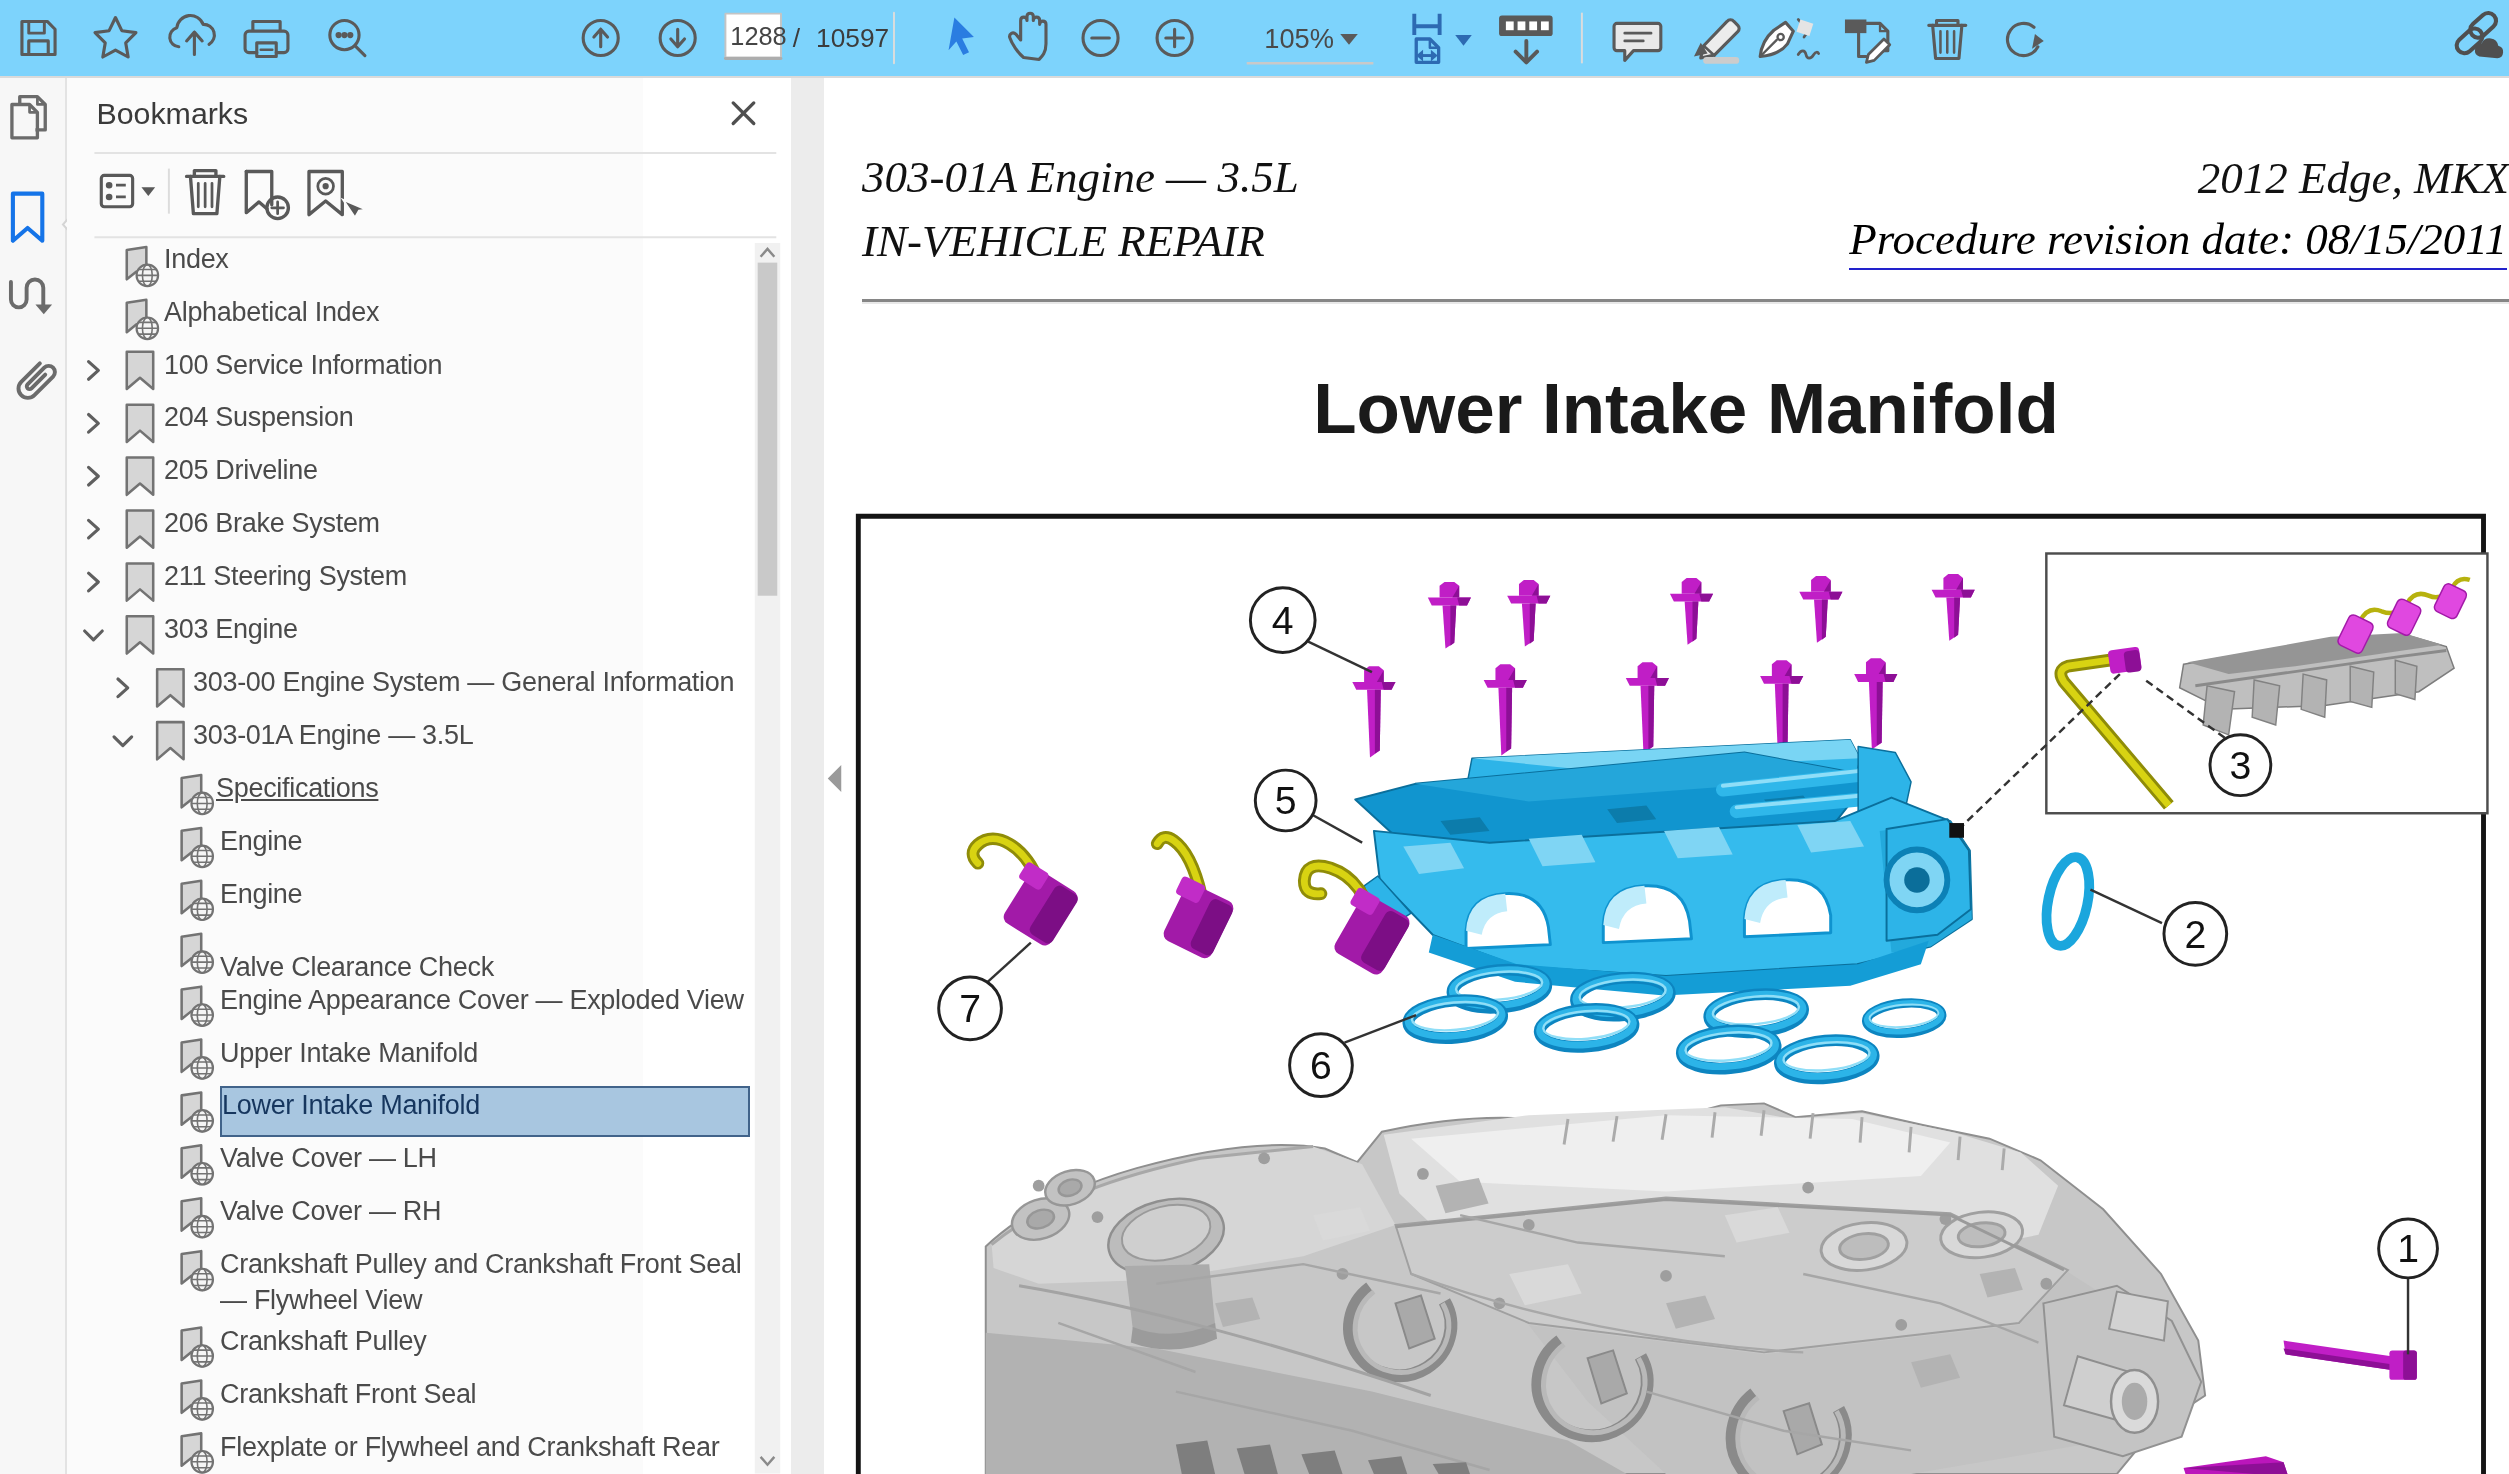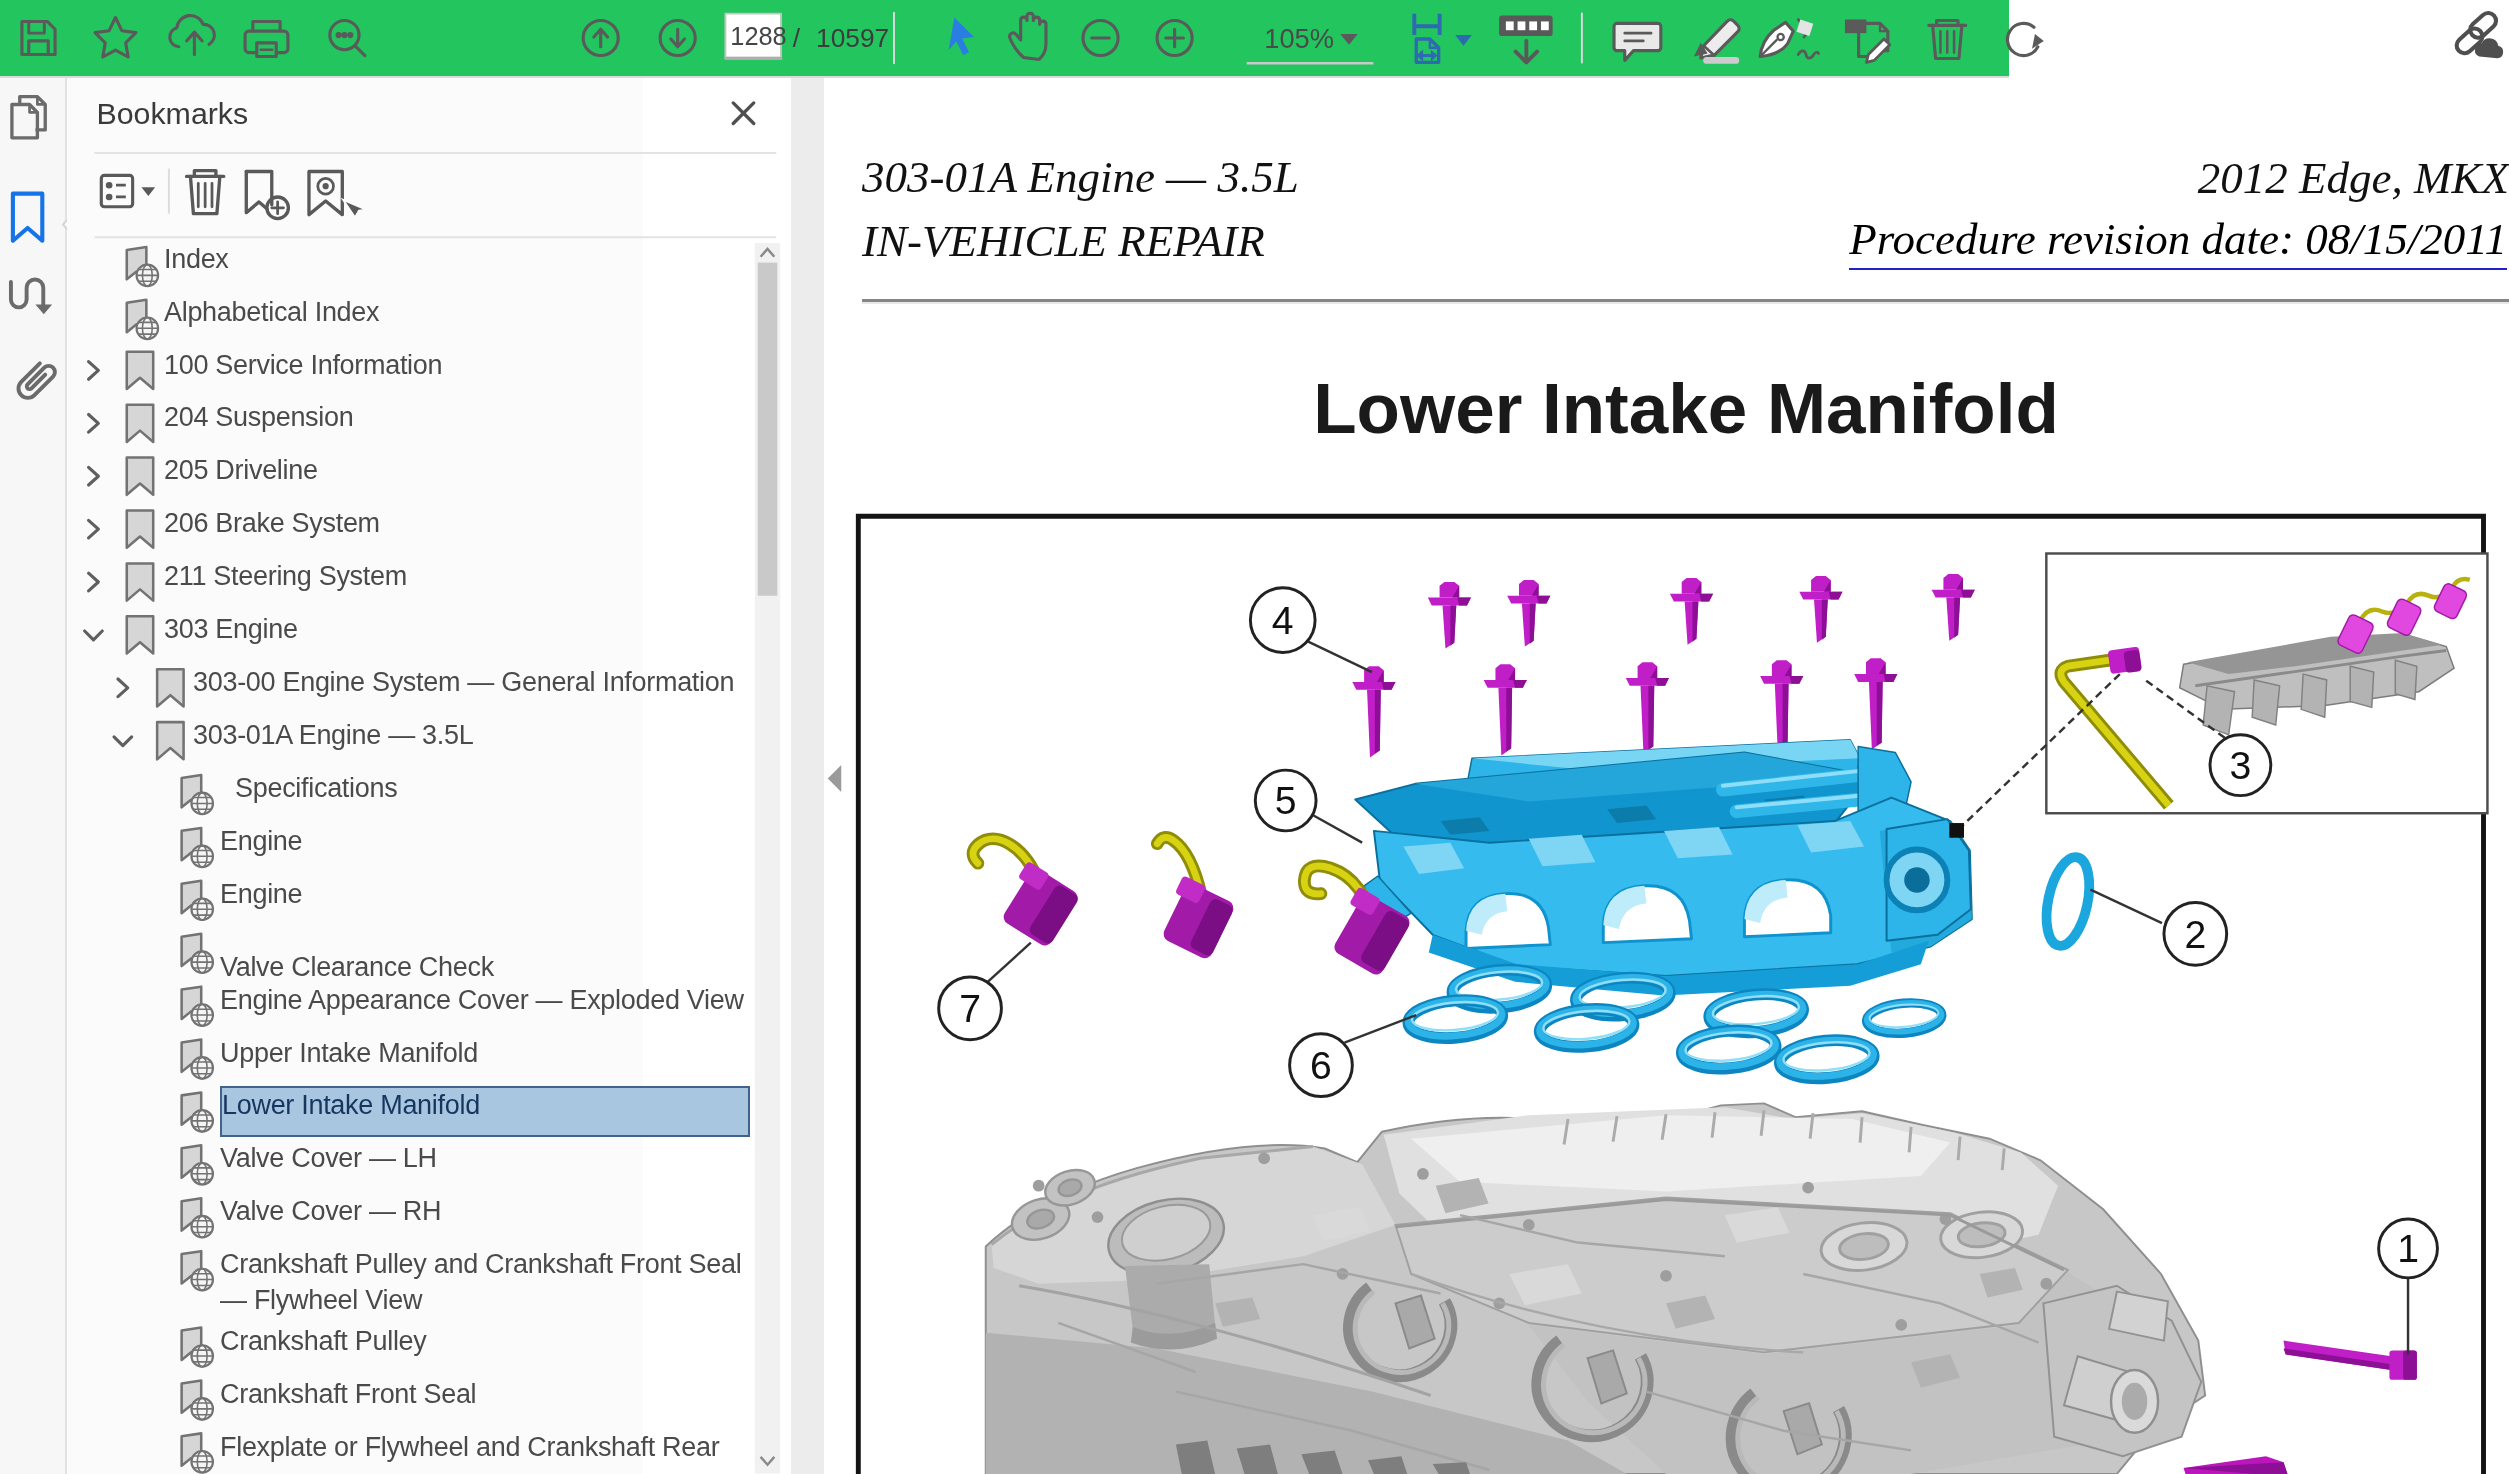--- a/index.html
+++ b/index.html
@@ -1,18 +1,18 @@
 <!DOCTYPE html>
 <html><head>
 <meta charset="utf-8">
 <style>
   html,body{margin:0;padding:0;width:2509px;height:1474px;overflow:hidden;background:#ffffff;
     font-family:"Liberation Sans",sans-serif;}
   .abs{position:absolute;}
-  #toolbar{position:absolute;left:0;top:0;width:2009px;height:76px;background:#22c55e;border-bottom:2px solid #dadada;}
+  #toolbar{position:absolute;left:0;top:0;width:2509px;height:76px;background:#7dd3fc;border-bottom:2px solid #dadada;}
   #rail{position:absolute;left:0;top:78px;width:65px;height:1396px;background:#f7f7f7;border-right:2px solid #e3e3e3;}
   #panel{position:absolute;left:67px;top:78px;width:576px;height:1396px;background:#fbfbfb;}
   #content{position:absolute;left:791px;top:78px;width:1718px;height:1396px;background:#ececec;}
   #page{position:absolute;left:33px;top:0px;width:1685px;height:1396px;background:#ffffff;}
   .bm-row{position:absolute;font-size:27px;color:#4a4a4a;white-space:nowrap;letter-spacing:-0.3px;}
   svg{display:block}
 </style>
 </head>
 <body>
 
@@ -245,21 +245,21 @@
 <div class="bm-row" style="left:97px;top:166px;">Index</div>
 <div class="bm-row" style="left:97px;top:219px;">Alphabetical Index</div>
 <div class="bm-row" style="left:97px;top:272px;">100 Service Information</div>
 <div class="bm-row" style="left:97px;top:324px;">204 Suspension</div>
 <div class="bm-row" style="left:97px;top:377px;">205 Driveline</div>
 <div class="bm-row" style="left:97px;top:430px;">206 Brake System</div>
 <div class="bm-row" style="left:97px;top:483px;">211 Steering System</div>
 <div class="bm-row" style="left:97px;top:536px;">303 Engine</div>
 <div class="bm-row" style="left:126px;top:589px;">303-00 Engine System — General Information</div>
 <div class="bm-row" style="left:126px;top:642px;">303-01A Engine — 3.5L</div>
-<div class="bm-row" style="left:168px;top:695px;">Specifications</div>
+<div class="bm-row" style="left:149px;top:695px;text-decoration:underline;">Specifications</div>
 <div class="bm-row" style="left:153px;top:748px;">Engine</div>
 <div class="bm-row" style="left:153px;top:801px;">Engine</div>
 <div class="bm-row" style="left:153px;top:854px;margin-top:20px;">Valve Clearance Check</div>
 <div class="bm-row" style="left:153px;top:907px;">Engine Appearance Cover — Exploded View</div>
 <div class="bm-row" style="left:153px;top:960px;">Upper Intake Manifold</div>
 <div class="bm-row" style="left:155px;top:1012px;color:#16365e;">Lower Intake Manifold</div>
 <div class="bm-row" style="left:153px;top:1065px;">Valve Cover — LH</div>
 <div class="bm-row" style="left:153px;top:1118px;">Valve Cover — RH</div>
 <div class="bm-row" style="left:153px;top:1171px;">Crankshaft Pulley and Crankshaft Front Seal</div>
 <div class="bm-row" style="left:153px;top:1207px;">— Flywheel View</div>

